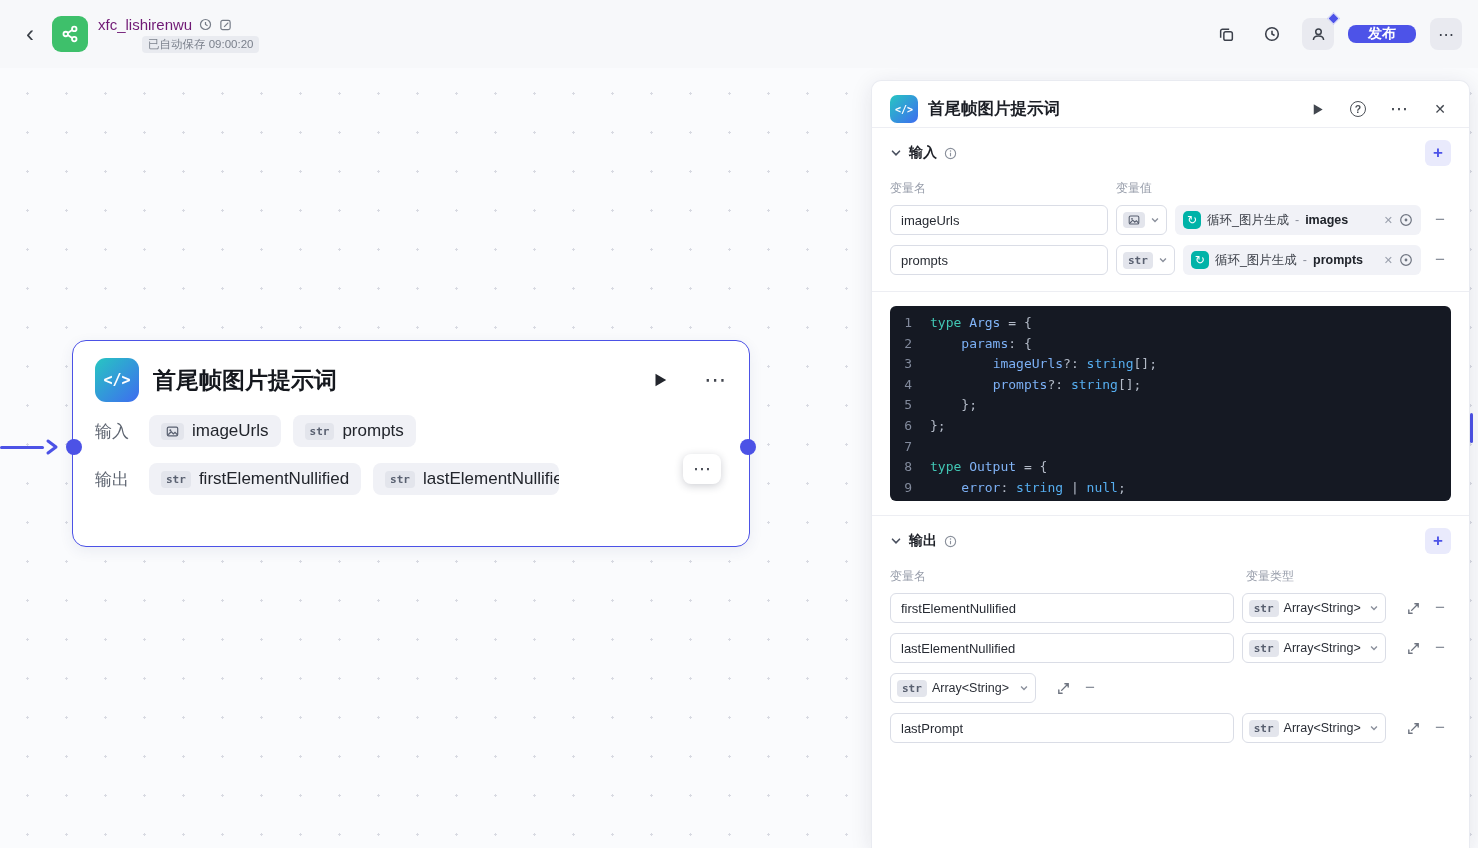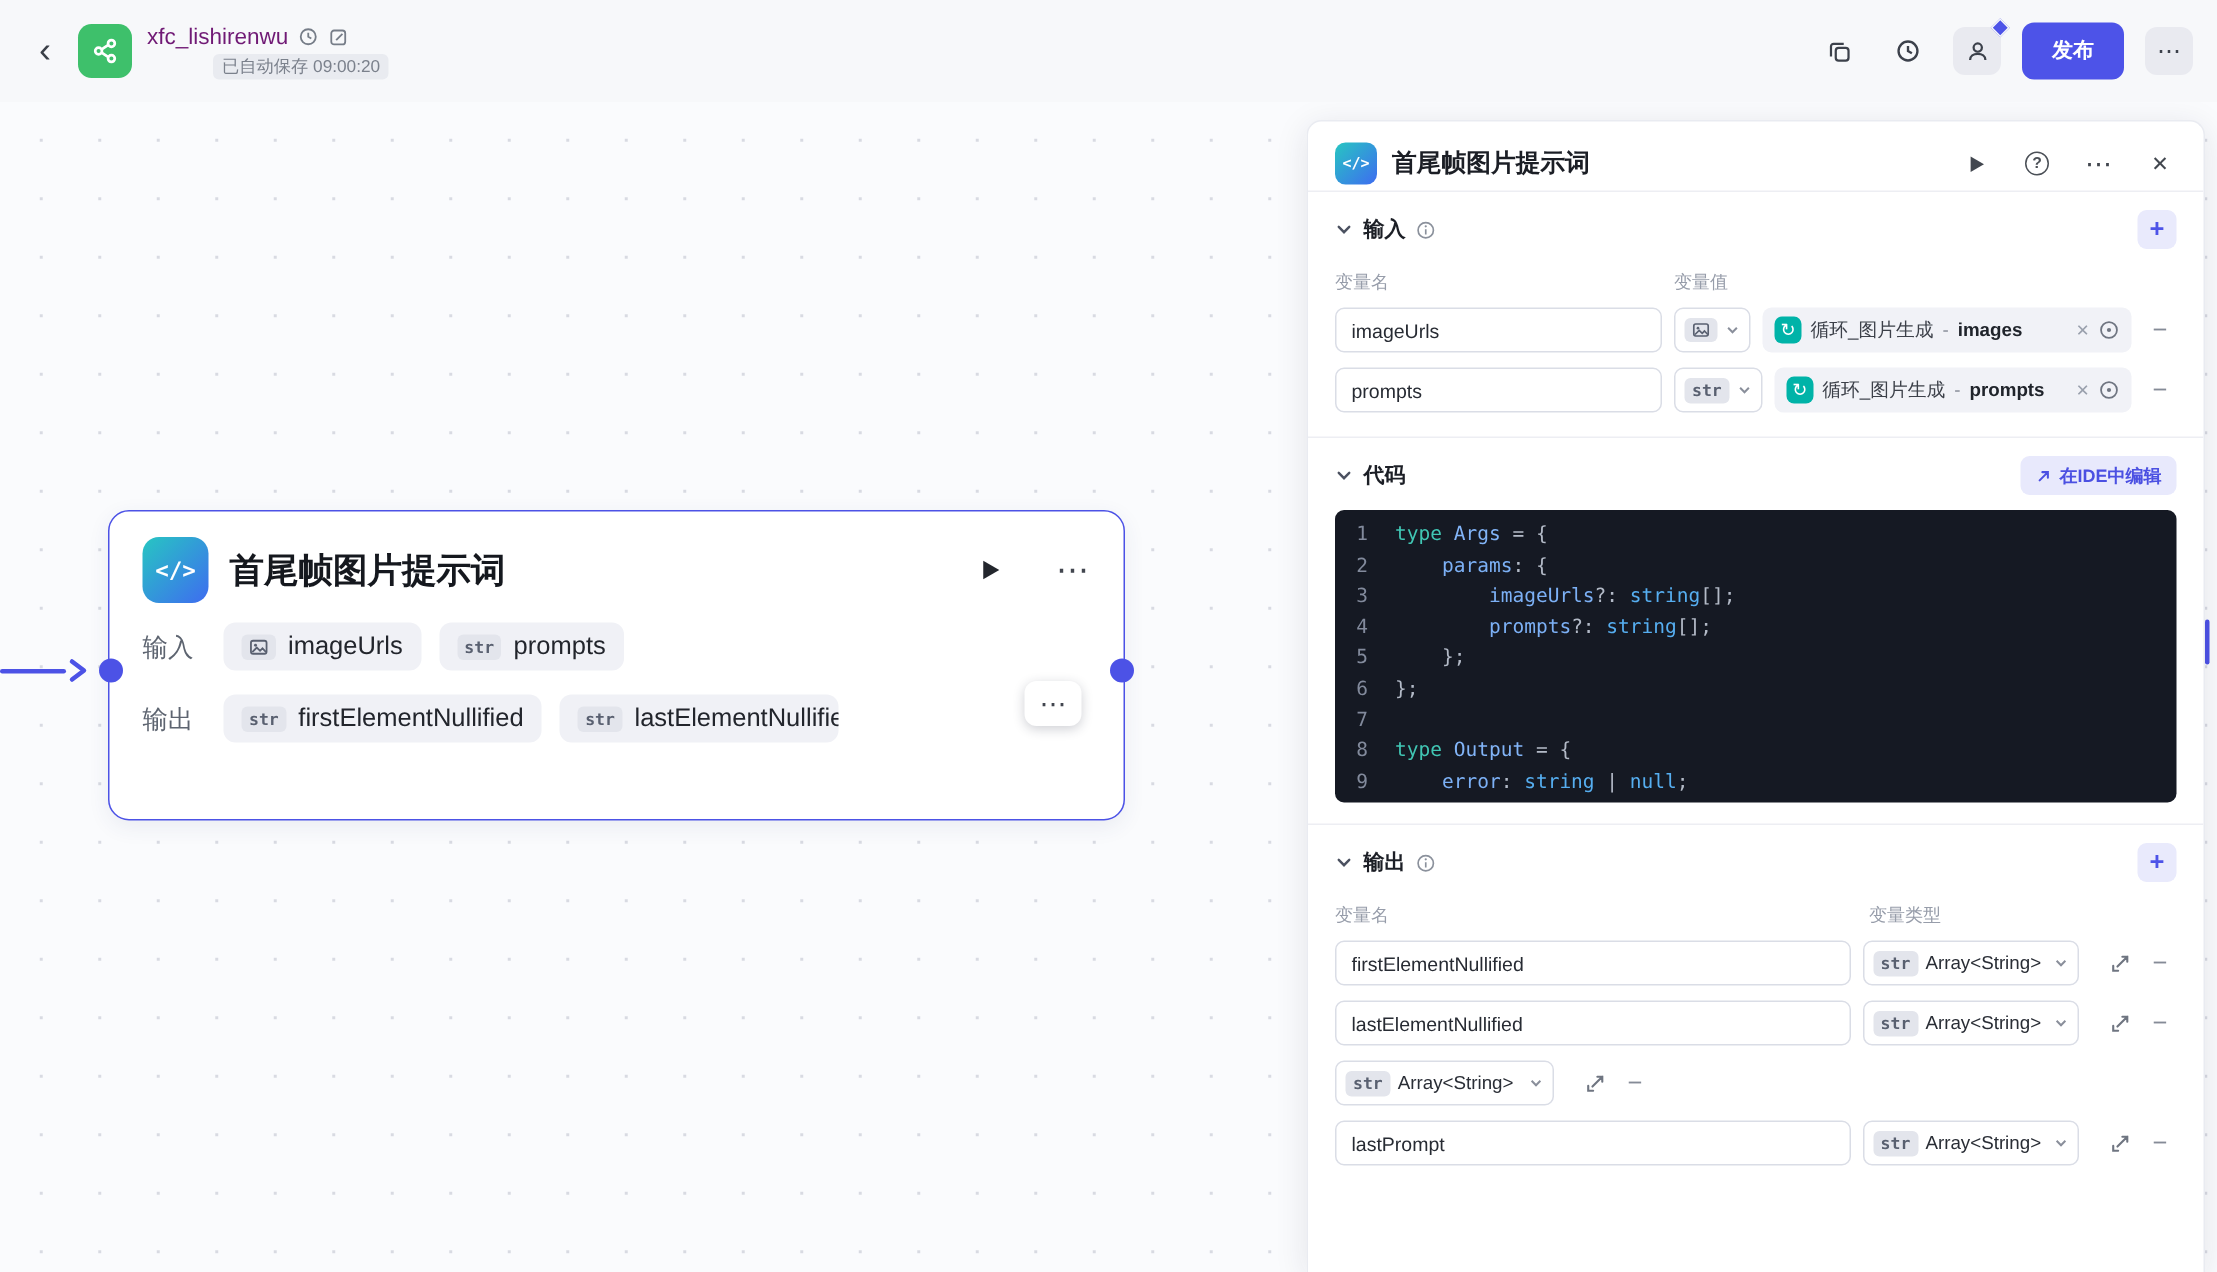--- a/index.html
+++ b/index.html
@@ -13,21 +13,21 @@
   .tb-appicon { width:36px; height:36px; border-radius:9px; background:#3ec06b; display:flex; align-items:center; justify-content:center; margin-right:10px; }
   .tb-meta { display:flex; flex-direction:column; gap:3px; }
   .tb-titlerow { display:flex; align-items:center; gap:7px; }
   .tb-title { font-size:15px; font-weight:400; color:#701a75; }
   .tb-miniicon { color:#767d88; }
   .tb-autosave { font-size:11.5px; color:#7b818c; background:#e9ebf0; border-radius:4px; padding:1px 6px; align-self:flex-start;margin-left:44px; }
   .tb-right { margin-left:auto; display:flex; align-items:center; gap:14px; }
   .tb-iconbtn { width:32px; height:32px; border-radius:8px; display:flex; align-items:center; justify-content:center; color:#3c414b; cursor:pointer; }
   .tb-iconbtn.boxed { background:#e9eaf0; position:relative; }
   .tb-badge { position:absolute; top:-4px; right:-4px; width:9px; height:9px; background:#4d53e8; transform:rotate(45deg); border:1.5px solid #f7f8fa; }
-  .tb-publish { background:#4d53e8; color:#fff; font-size:14px; font-weight:700; border:none; border-radius:8px; height:38px; padding:0 20px; cursor:pointer; }
+  .tb-publish { background:#4d53e8; color:#fff; font-size:14px; font-weight:700; border:none; border-radius:8px; height:18px; padding:0 20px; cursor:pointer; }
 
   
   .canvas { position:absolute; top:68px; left:0; right:0; bottom:0; background:#fafbfd;
     background-image:radial-gradient(#d8dae2 1.3px, transparent 1.3px); background-size:39px 39px; background-position:8px 6px; }
   .edge { position:absolute; background:#4c52e6; }
   .edge-left { left:0; top:378px; width:44px; height:2.5px; border-radius:2px; }
   .edge-right-sliver { left:1470px; top:345px; width:3px; height:30px; border-radius:2px; }
   .edge-arrow { position:absolute; left:42px; top:369px; color:#4c52e6; }
   .port { position:absolute; width:16px; height:16px; border-radius:50%; background:#4c52e6; z-index:6; }
 
@@ -321,32 +321,20 @@
               <circle cx="7" cy="7" r="1.4" fill="currentColor" stroke="none"></circle>
             </svg>
         </span>
       </div>
       <span class="rowminus"><span>−</span></span>
     </div>
   </div>
   <div class="divider"></div>
 
   <div class="section">
-    <div class="sec-head" style="margin-bottom:10px;">
-      <svg width="12" height="12" viewBox="0 0 12 12" fill="none" stroke="#4b5160" stroke-width="1.6" stroke-linecap="round">
-          <path d="M2.5 4.2 L6 7.8 L9.5 4.2"></path>
-        </svg>
-      <span class="sec-title">代码</span>
-      <span class="ide-btn">
-        <svg width="11" height="11" viewBox="0 0 12 12" fill="none" stroke="currentColor" stroke-width="1.5" stroke-linecap="round">
-            <path d="M3 9 L9 3 M5 3 H9 V7"></path>
-          </svg>
-        <span>在IDE中编辑</span>
-      </span>
-    </div>
     <div class="code">
         <div class="code-line"><span class="ln">1</span><span class="lc"><span class="tk-kw">type</span><span class="tk-pl"> </span><span class="tk-id">Args</span><span class="tk-pu"> = {</span></span></div>
         <div class="code-line"><span class="ln">2</span><span class="lc"><span class="tk-pl">    </span><span class="tk-pr">params</span><span class="tk-pu">: {</span></span></div>
         <div class="code-line"><span class="ln">3</span><span class="lc"><span class="tk-pl">        </span><span class="tk-pr">imageUrls</span><span class="tk-pu">?:</span><span class="tk-pl"> </span><span class="tk-bt">string</span><span class="tk-pu">[];</span></span></div>
         <div class="code-line"><span class="ln">4</span><span class="lc"><span class="tk-pl">        </span><span class="tk-pr">prompts</span><span class="tk-pu">?:</span><span class="tk-pl"> </span><span class="tk-bt">string</span><span class="tk-pu">[];</span></span></div>
         <div class="code-line"><span class="ln">5</span><span class="lc"><span class="tk-pu">    };</span></span></div>
         <div class="code-line"><span class="ln">6</span><span class="lc"><span class="tk-pu">};</span></span></div>
         <div class="code-line"><span class="ln">7</span><span class="lc"></span></div>
         <div class="code-line"><span class="ln">8</span><span class="lc"><span class="tk-kw">type</span><span class="tk-pl"> </span><span class="tk-id">Output</span><span class="tk-pu"> = {</span></span></div>
         <div class="code-line"><span class="ln">9</span><span class="lc"><span class="tk-pl">    </span><span class="tk-pr">error</span><span class="tk-pu">:</span><span class="tk-pl"> </span><span class="tk-bt">string</span><span class="tk-pl"> </span><span class="tk-pu">|</span><span class="tk-pl"> </span><span class="tk-bt">null</span><span class="tk-pu">;</span></span></div>

